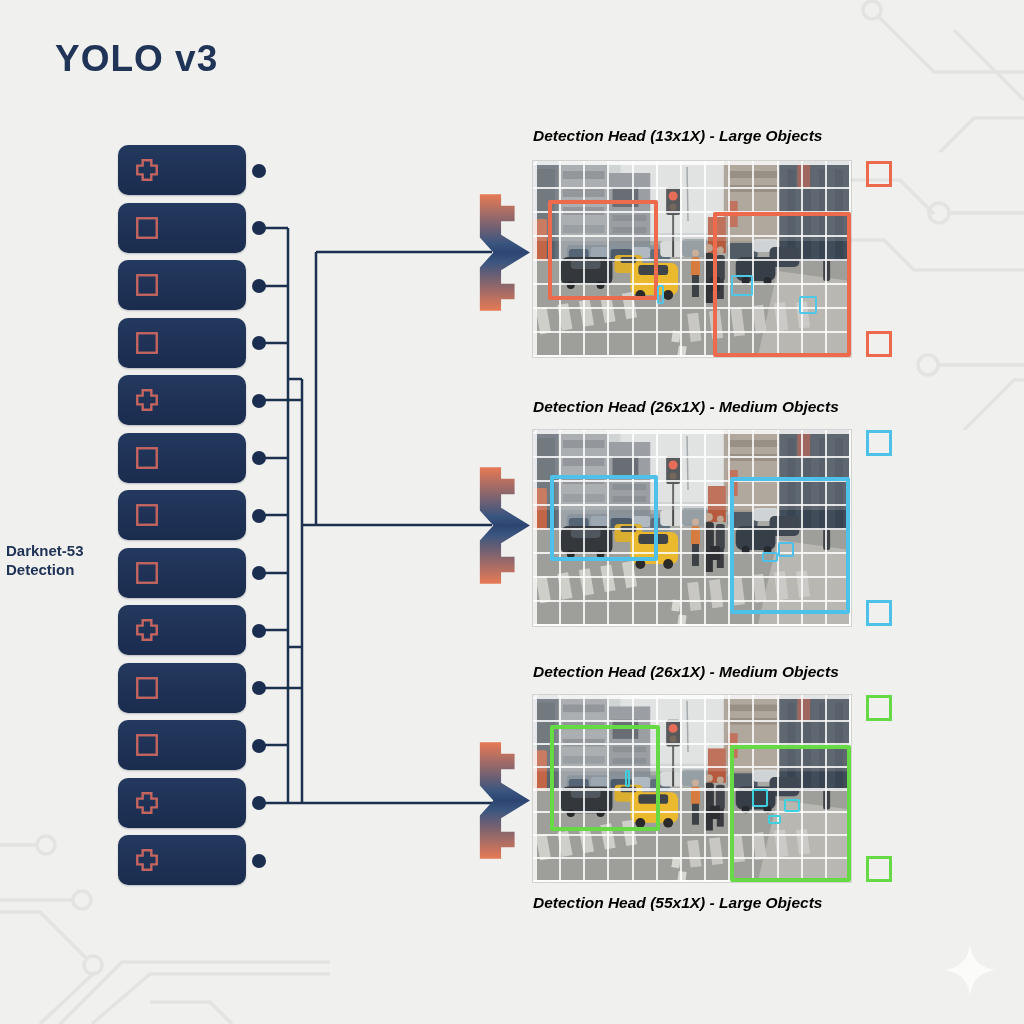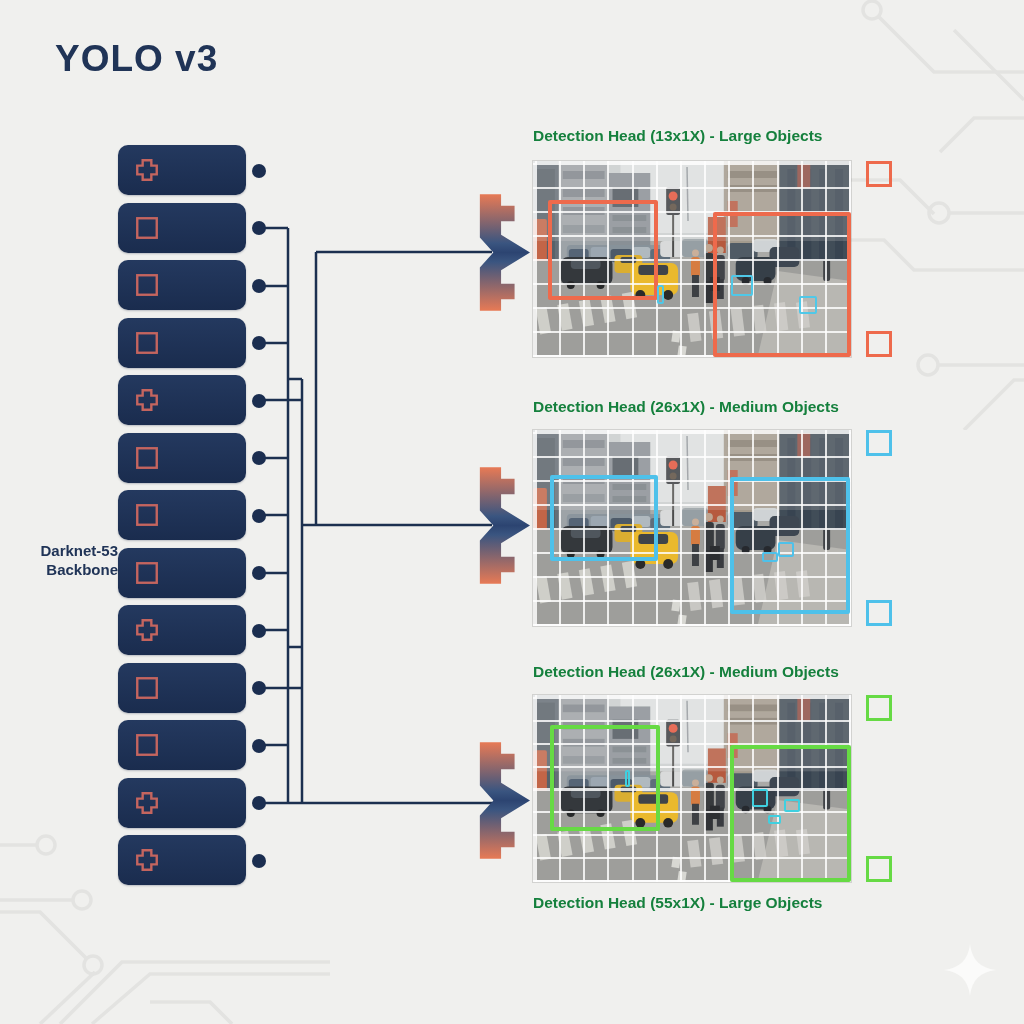--- a/index.html
+++ b/index.html
@@ -9,38 +9,38 @@
     font-family:"Liberation Sans", sans-serif;
   }
   .abs{position:absolute;}
   
   #page-title{
     left:55px;top:38px;font-size:37px;font-weight:bold;color:#203457;
     letter-spacing:1px;
   }
   
   #backbone-label{
-    left:6px;top:541px;width:112px;text-align:right;
+    left:6px;top:541px;width:112px;text-align:left;
     font-size:15px;font-weight:bold;color:#203457;line-height:19px;
   }
   .bblock{
     position:absolute;left:118px;width:128px;height:50px;border-radius:10px;
     background:linear-gradient(180deg,#24395f 0%,#1a2c4e 100%);
     box-shadow:0 1px 2px rgba(20,30,60,.25);
   }
   .bblock svg{position:absolute;left:16px;top:12px;}
   .bdot{
     position:absolute;width:14px;height:14px;border-radius:50%;
     background:#1b2e50;left:252px;
   }
   #wires{left:0;top:0;pointer-events:none;}
   
   .head-title{
     position:absolute;left:533px;width:340px;
-    font-size:15.5px;font-weight:bold;color:#15803d;
+    font-size:15.5px;font-weight:bold;color:#000000;font-style:italic;
   }
   .scene-wrap{
     position:absolute;left:533px;width:318px;overflow:hidden;
     box-shadow:0 0 0 1px rgba(120,120,120,.25);
   }
   .scene-wrap svg{position:absolute;left:0;top:0;width:100%;height:100%;}
   .gridlines{
     position:absolute;left:0;top:0;right:0;bottom:0;
     border:2px solid rgba(255,255,255,.82);box-sizing:border-box;
   }
@@ -197,21 +197,21 @@
   <path class="circuit" d="M150 190 L210 190 L232 212"></path>
 </svg>
 <svg class="abs" style="left:942px;top:942px" width="56" height="56">
   <path d="M28 2 C30 18 38 26 54 28 C38 30 30 38 28 54 C26 38 18 30 2 28 C18 26 26 18 28 2 Z" fill="#fbfbfa" opacity="0.95"></path>
 </svg>
 
 <div class="abs" id="page-title">YOLO v3</div>
 
 <div class="abs" id="backbone-label">
   <div>Darknet-53</div>
-  <div>Backbone</div>
+  <div>Detection</div>
 </div>
 
 <svg class="abs" id="wires" width="1024" height="1024" stroke="#1c3050" stroke-width="2.5" fill="none">
 
   <line x1="259" y1="228" x2="288" y2="228"></line>
   <line x1="259" y1="286" x2="288" y2="286"></line>
   <line x1="259" y1="343" x2="288" y2="343"></line>
   <line x1="259" y1="400" x2="302" y2="400"></line>
   <line x1="259" y1="458" x2="288" y2="458"></line>
   <line x1="259" y1="515" x2="288" y2="515"></line>

